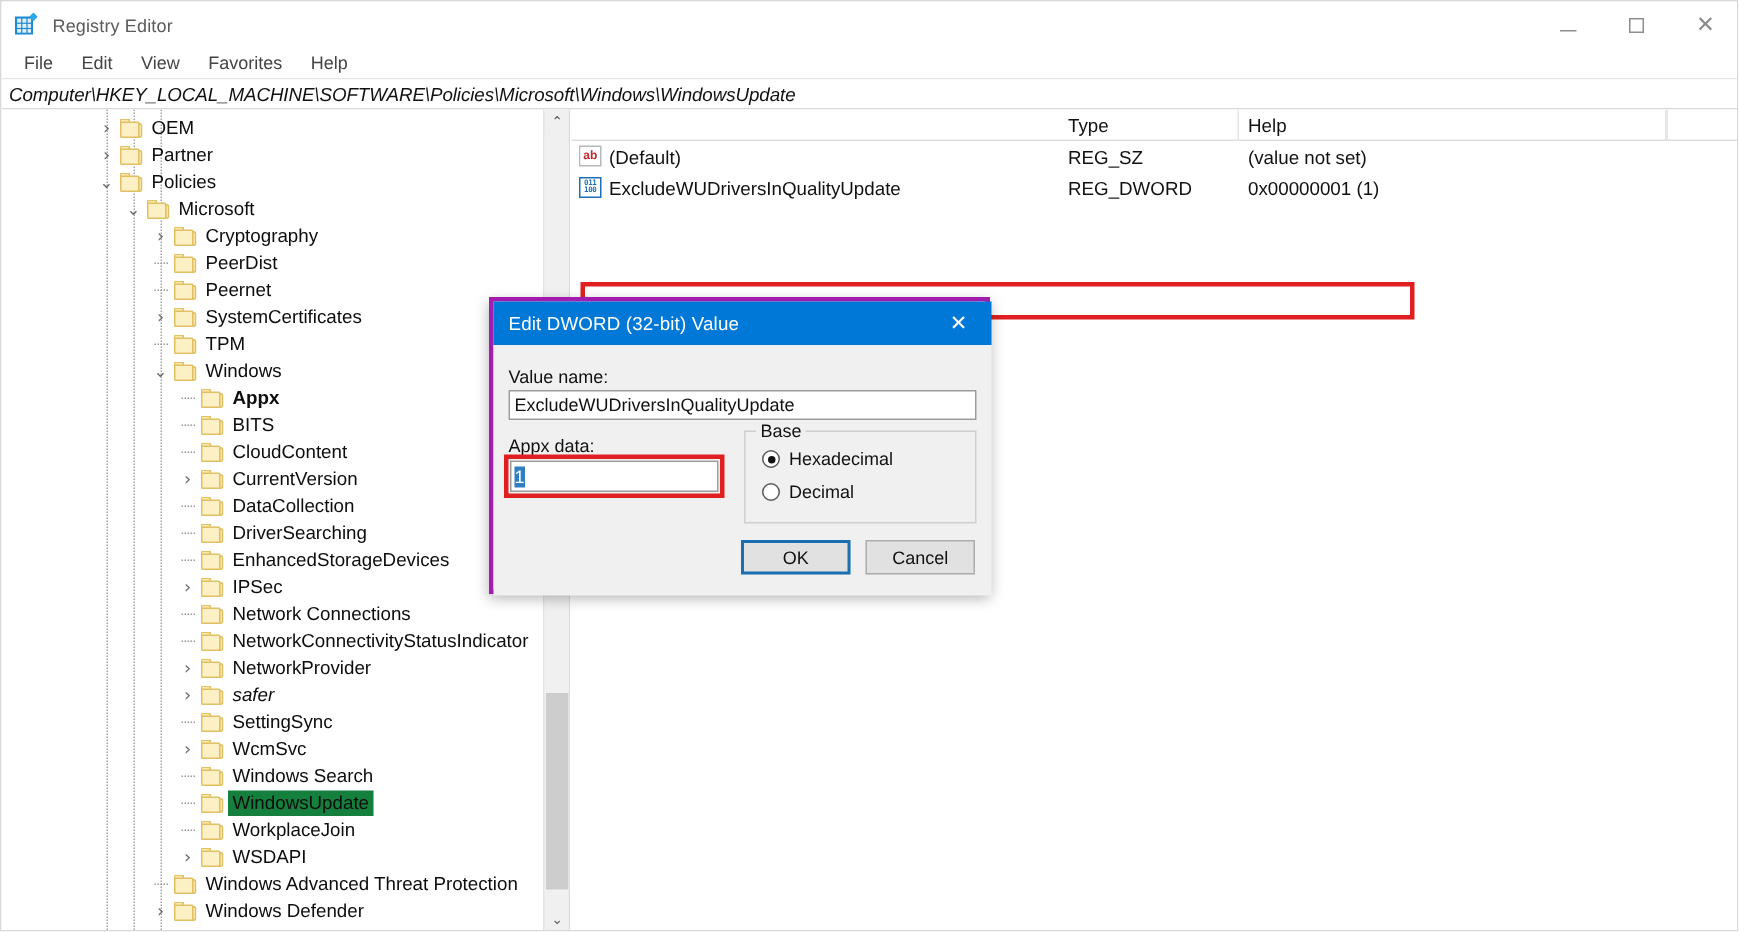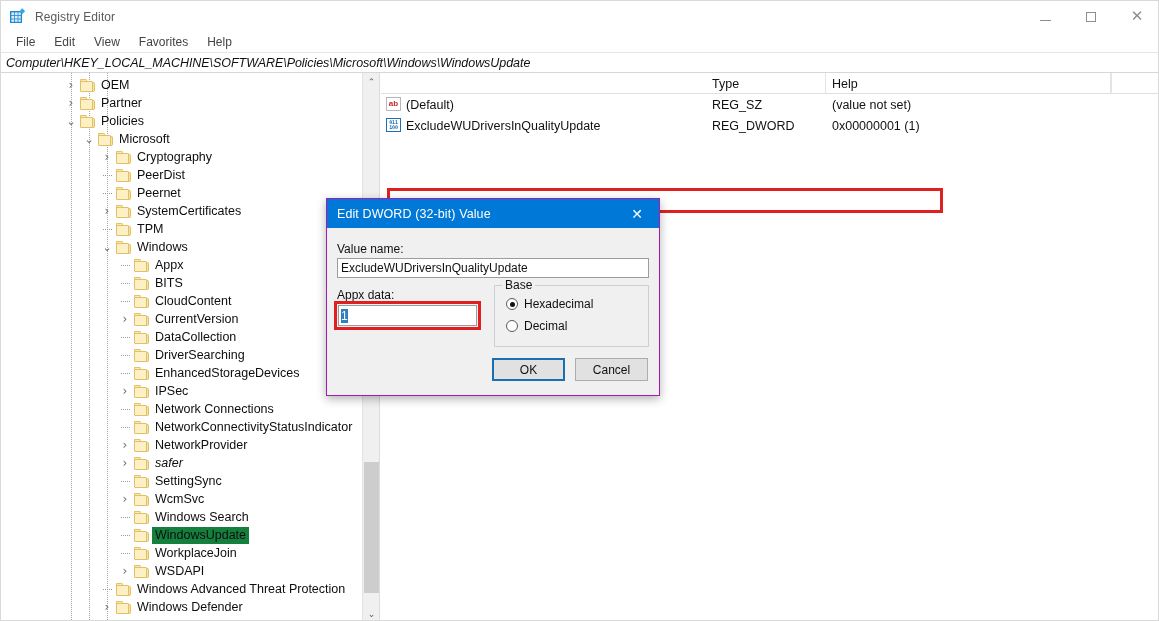--- a/index.html
+++ b/index.html
@@ -242,21 +242,21 @@
     border: 3px solid #e02020;
     pointer-events: none;
   }
 
   
   .dialog {
     position: absolute;
     left: 325px; top: 197px;
     width: 334px; height: 198px;
     background: #f0f0f0;
-    border: 1px solid #a21caf;
+    border: 3px solid #a21caf;
     box-shadow: 0 3px 9px rgba(0,0,0,.30);
   }
   .dlg-title {
     position: absolute; left: 0; top: 0;
     width: 332px; height: 29px;
     background: #0078d7;
     display: flex; align-items: center;
   }
   .dlg-title .t {
     color: #ffffff; font-size: 12.5px;
@@ -412,21 +412,21 @@
           <div class="tnode" style="position: absolute; left: 0px; top: 147px; width: 362px;">
             <span class="dashline" style="left: 102px; top: 9px;"></span>
             <span class="folder" style="left: 115px;"><span class="fi"><span class="tab"></span><span class="side"></span><span class="body"></span></span></span>
             <span class="label" style="left: 133px;">TPM</span>
           </div>
           <div class="tnode" style="position: absolute; left: 0px; top: 165px; width: 362px;">
             <span class="chev" style="left: 98px; font-size: 11px;">⌄</span>
             <span class="folder" style="left: 115px;"><span class="fi"><span class="tab"></span><span class="side"></span><span class="body"></span></span></span>
             <span class="label" style="left: 133px;">Windows</span>
           </div>
-          <div class="tnode" style="position: absolute; left: 0px; top: 183px; width: 362px;">
+          <div class="tnode" style="position: absolute; left: 0px; top: 183px; width: 362px; font-weight: bold;">
             <span class="dashline" style="left: 120px; top: 9px;"></span>
             <span class="folder" style="left: 133px;"><span class="fi"><span class="tab"></span><span class="side"></span><span class="body"></span></span></span>
             <span class="label" style="left: 151px;">Appx</span>
           </div>
           <div class="tnode" style="position: absolute; left: 0px; top: 201px; width: 362px;">
             <span class="dashline" style="left: 120px; top: 9px;"></span>
             <span class="folder" style="left: 133px;"><span class="fi"><span class="tab"></span><span class="side"></span><span class="body"></span></span></span>
             <span class="label" style="left: 151px;">BITS</span>
           </div>
           <div class="tnode" style="position: absolute; left: 0px; top: 219px; width: 362px;">

